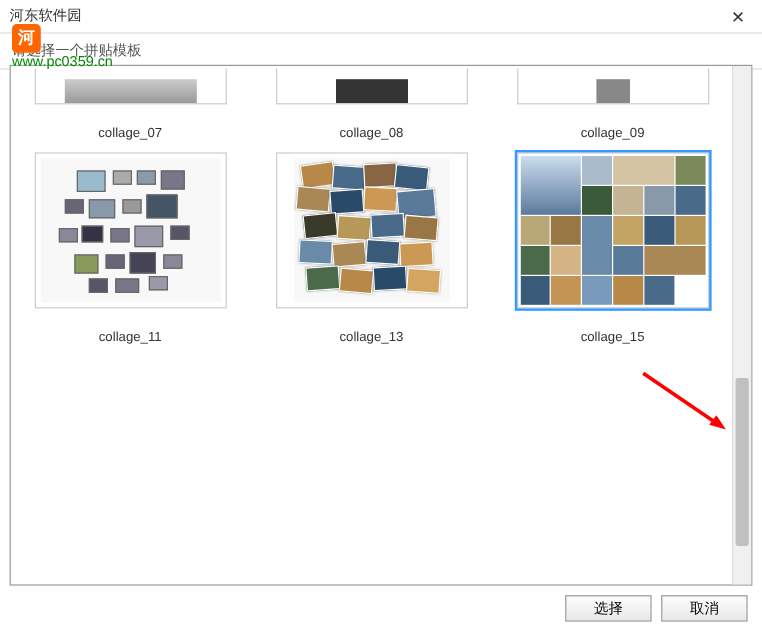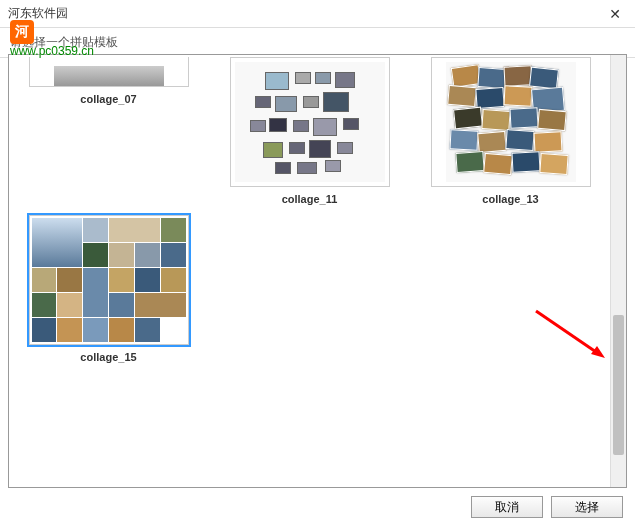--- a/index.html
+++ b/index.html
@@ -19,21 +19,21 @@
     .subtitle { padding: 6px 10px; font-size: 12px; color: #555; border-bottom: 1px solid #ddd; }
     
     .content-area { position: absolute; top: 54px; left: 8px; right: 8px; bottom: 36px; border: 1px solid #999; background: #fff; display: flex; }
     
     .scroll-content { flex: 1; overflow: hidden; padding: 0 4px; }
     
     .grid { display: grid; grid-template-columns: repeat(3, 1fr); gap: 8px 10px; padding-top: 0; }
     .template-item { display: flex; flex-direction: column; align-items: center; cursor: pointer; padding-top: 2px; }
     .template-item.selected .thumb { outline: 2px solid #3399ff; }
     .thumb { width: 160px; height: 130px; background: #fff; border: 1px solid #ccc; display: flex; align-items: center; justify-content: center; overflow: hidden; }
-    .thumb-label { font-size: 11px; color: #333; margin-top: 6px; text-align: center; font-weight: bold; }
+    .thumb-label { font-size: 11px; color: #333; margin-top: 18px; text-align: center; }
     
     
     .row1 .thumb { height: 30px; border-top: none; align-items: flex-end; }
     .row1 .thumb-inner { height: 20px; width: 100px; background: #aaa; }
     .row1.c1 .thumb-inner { width: 110px; background: linear-gradient(#ccc, #999); }
     .row1.c2 .thumb-inner { width: 60px; background: #333; }
     .row1.c3 .thumb-inner { width: 28px; background: #888; }
     
     
     .collage-10 { display: grid; grid-template-columns: repeat(5, 1fr); grid-template-rows: repeat(4, 1fr); gap: 2px; width: 150px; height: 120px; padding: 2px; }
@@ -193,20 +193,32 @@
 <div class="content-area">
   <div class="scroll-content">
     <div class="grid">
 
       <div class="template-item row1 c1">
         <div class="thumb">
             <div class="thumb-inner"></div>
           </div>
         <div class="thumb-label">collage_07</div>
       </div>
+      <div class="template-item row1 c2">
+        <div class="thumb">
+            <div class="thumb-inner"></div>
+          </div>
+        <div class="thumb-label">collage_08</div>
+      </div>
+      <div class="template-item row1 c3">
+        <div class="thumb">
+            <div class="thumb-inner"></div>
+          </div>
+        <div class="thumb-label">collage_09</div>
+      </div>
 
       <div class="template-item">
         <div class="thumb">
           <div class="collage-11">
               <div></div>
               <div></div>
               <div></div>
               <div></div>
               <div></div>
               <div></div>
@@ -294,15 +306,15 @@
 </div>
 
 <div class="arrow-annotation">
   <svg viewBox="0 0 80 60">
     <path d="M 5 5 L 68 48" stroke="#ff0000" stroke-width="3" fill="none"></path>
     <polygon points="74,52 60,48 66,40" fill="#ff0000"></polygon>
   </svg>
 </div>
 
 <div class="button-bar">
+  <button class="btn">选择</button>
   <button class="btn">取消</button>
-  <button class="btn">选择</button>
 </div>
 
 </body></html>

